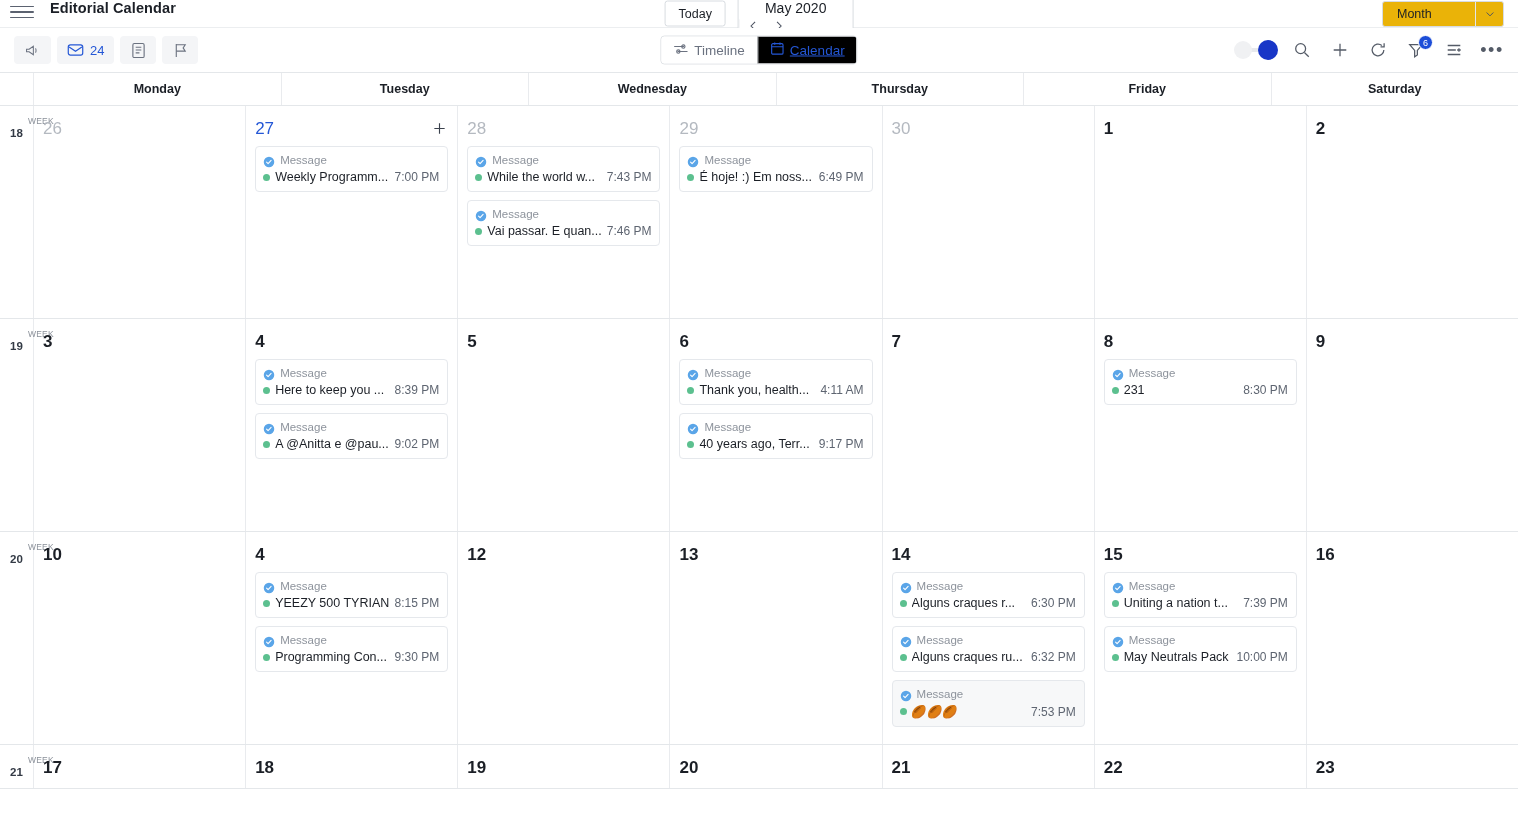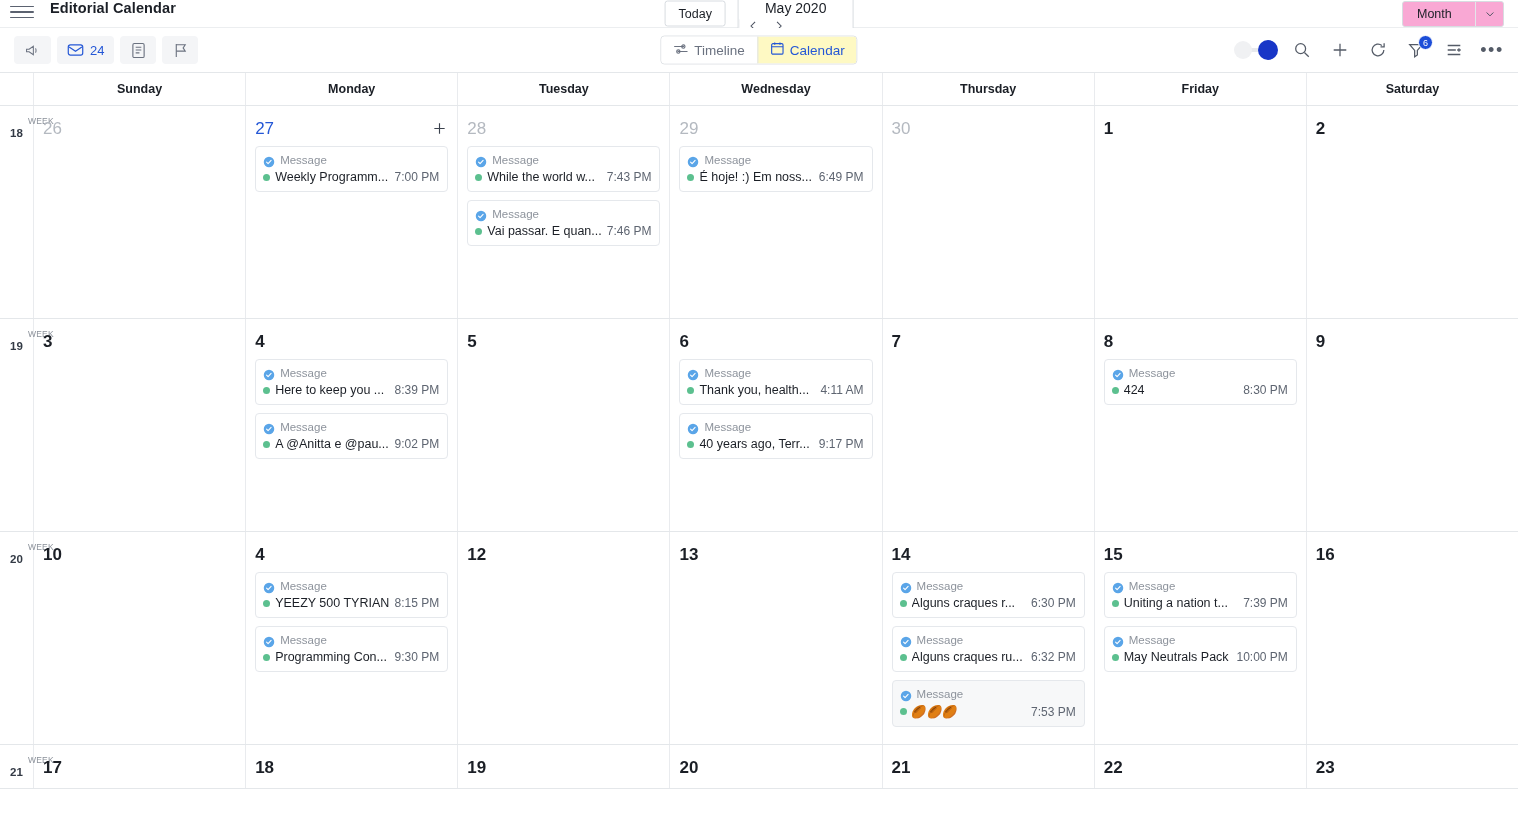--- a/index.html
+++ b/index.html
@@ -76,22 +76,23 @@
     font-family: inherit;
   }
   .arrow-btn svg { display: block; }
 
   .view-select {
     position: absolute; right: 14px; top: 50%;
     transform: translateY(-50%);
     display: flex; align-items: stretch;
     border: 1px solid #d8dce1;
     border-radius: 3px;
-    background: #f9a8d4;
+    background: #eab308;
     overflow: hidden;
+    gap: 20px;
   }
   .view-select-label {
     font-size: 12.5px; color: #1b1f26;
     padding: 5px 14px 5px 14px;
     min-width: 72px;
     display: flex; align-items: center;
     cursor: pointer;
   }
   .view-select-caret {
     width: 28px;
@@ -136,21 +137,21 @@
     display: flex; align-items: center; gap: 6px;
     font-size: 13.5px;
     padding: 5px 12px;
     color: #6b7280;
     cursor: pointer;
     background: #fff;
     border: none;
     font-family: inherit;
   }
   .view-tab + .view-tab { border-left: 1px solid #dfe2e6; }
-  .view-tab.active { background: #fef9c3; color: #2457d6; }
+  .view-tab.active { background: #000000; color: #2457d6; text-decoration: underline; }
 
   .tool-right {
     position: absolute; right: 12px; top: 50%;
     transform: translateY(-50%);
     display: flex; align-items: center; gap: 10px;
   }
   .switch {
     width: 44px; height: 20px;
     display: flex; align-items: center;
     position: relative; cursor: pointer;
@@ -408,21 +409,20 @@
     </button>
     <button class="icon-btn">
       <span class="dots">•••</span>
     </button>
   </div>
 </div>
 
 <div class="cal">
   <div class="weekday-row">
     <div class="wk-col"></div>
-    <div class="weekday">Sunday</div>
     <div class="weekday">Monday</div>
     <div class="weekday">Tuesday</div>
     <div class="weekday">Wednesday</div>
     <div class="weekday">Thursday</div>
     <div class="weekday">Friday</div>
     <div class="weekday">Saturday</div>
   </div>
   <div id="weeks-container">
       <div class="week-row">
         <div class="wk-label">
@@ -630,21 +630,21 @@
             <div class="event-card">
               <div class="ev-type">
                 <span class="tw-badge"><svg width="12" height="12" viewBox="0 0 16 16">
                     <circle cx="8" cy="8" r="7" fill="#5aa5e8"></circle>
                     <path d="M4.8 8.2l2 2 4-4.3" fill="none" stroke="#fff" stroke-width="1.5" stroke-linecap="round" stroke-linejoin="round"></path>
                   </svg></span>
                 <span class="ev-type-label">Message</span>
               </div>
               <div class="ev-body">
                 <span class="green-dot"></span>
-                <span class="ev-title">424</span>
+                <span class="ev-title">231</span>
                 <span class="ev-time">8:30 PM</span>
               </div>
             </div>
           </div>
         </div>
         <div class="day-cell">
           <div class="day-head">
             <span class="day-num">9</span>
           </div>
         </div>

